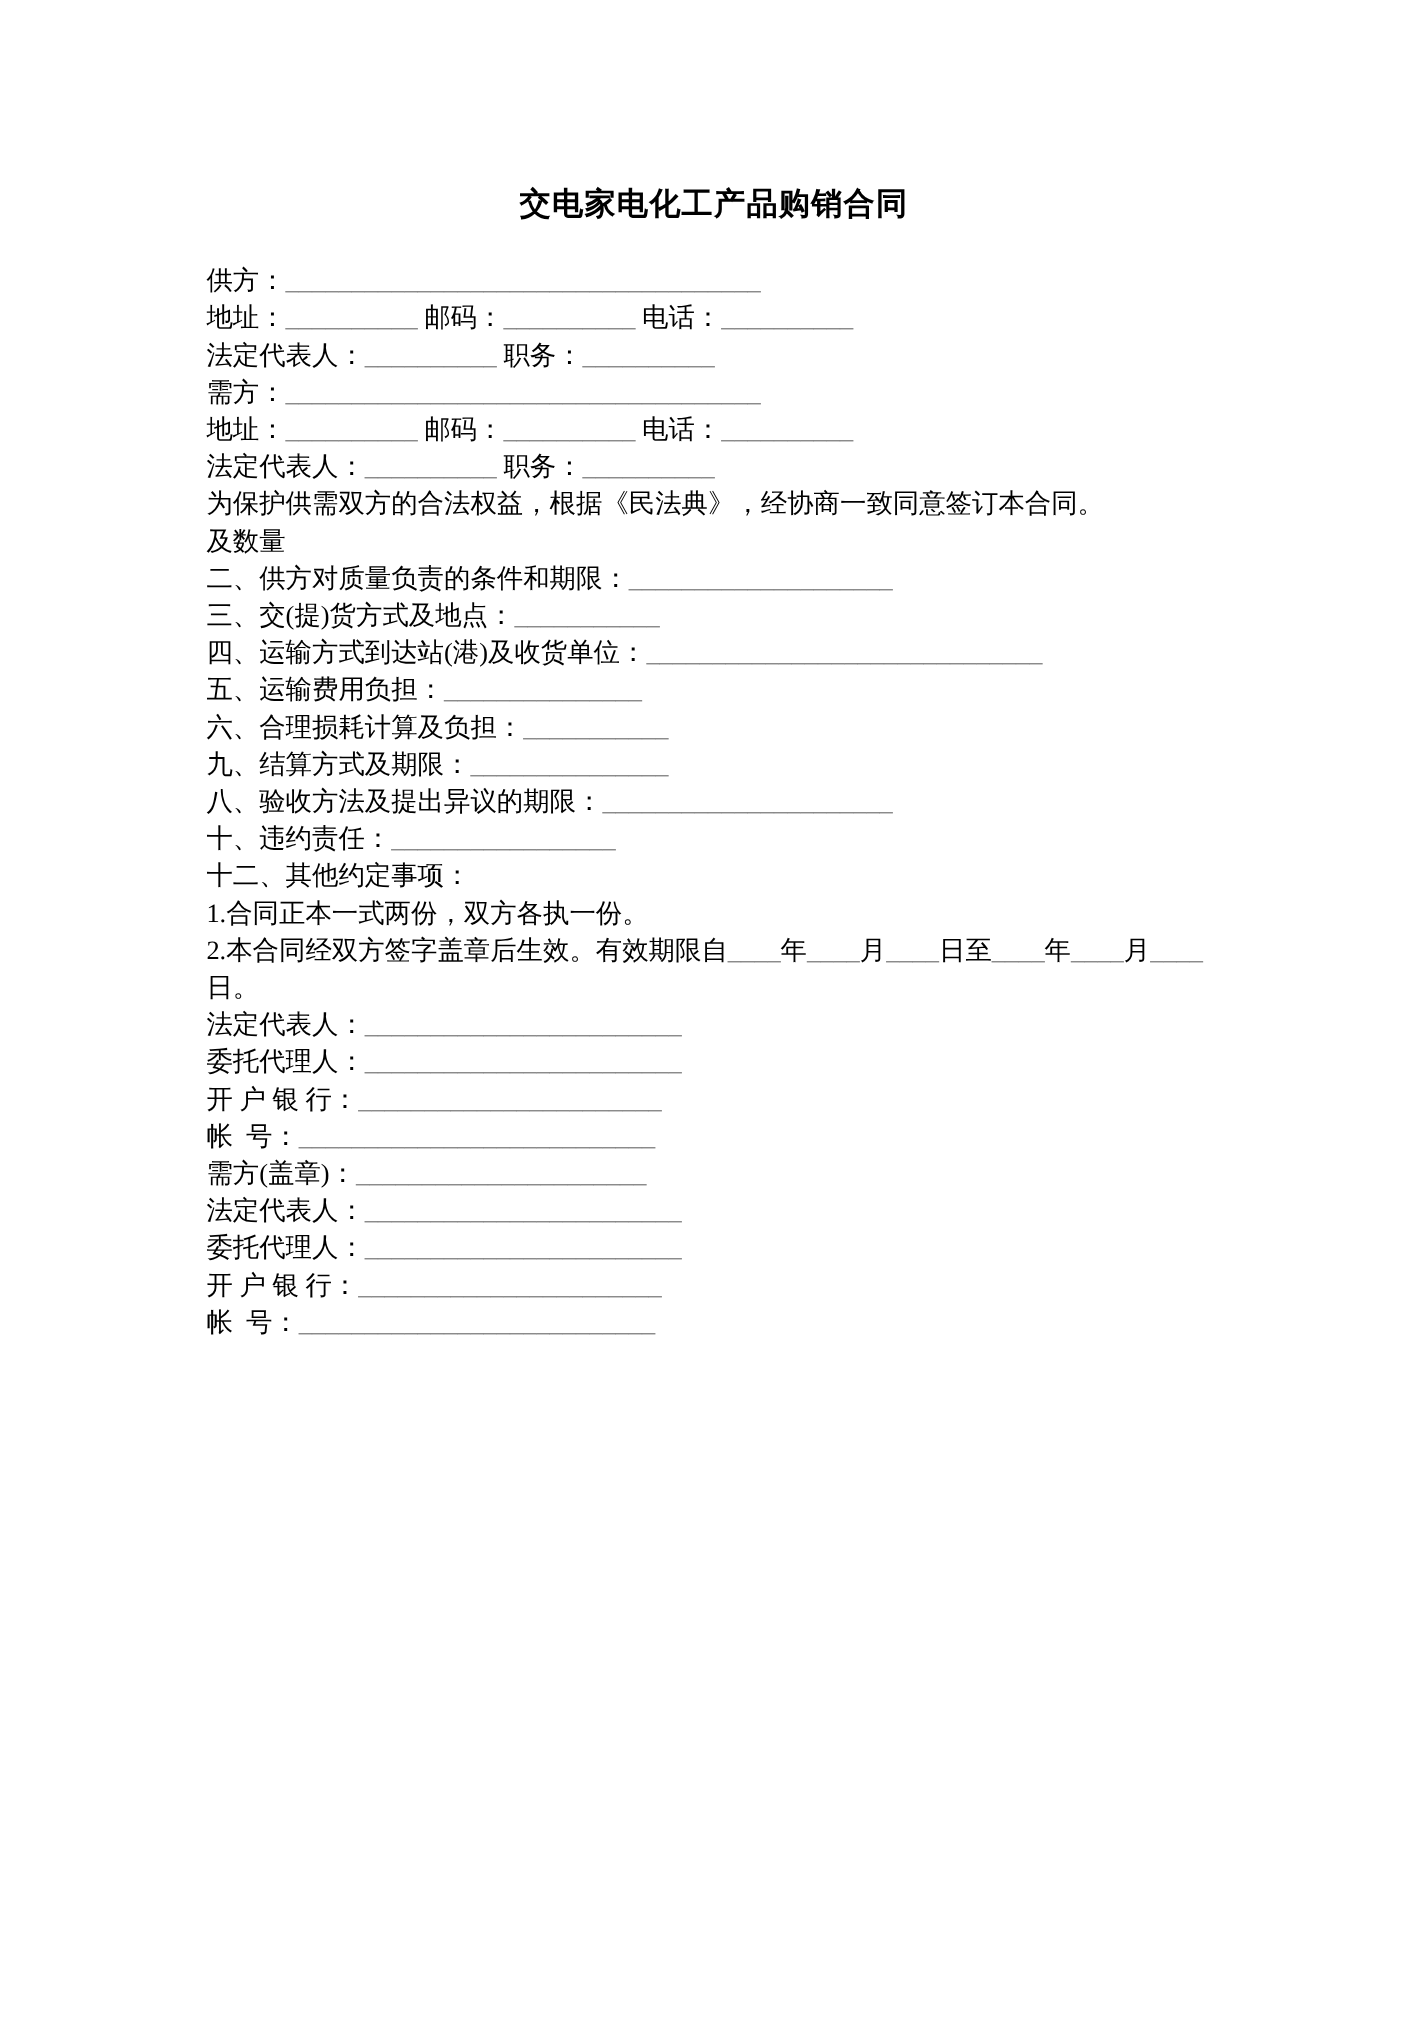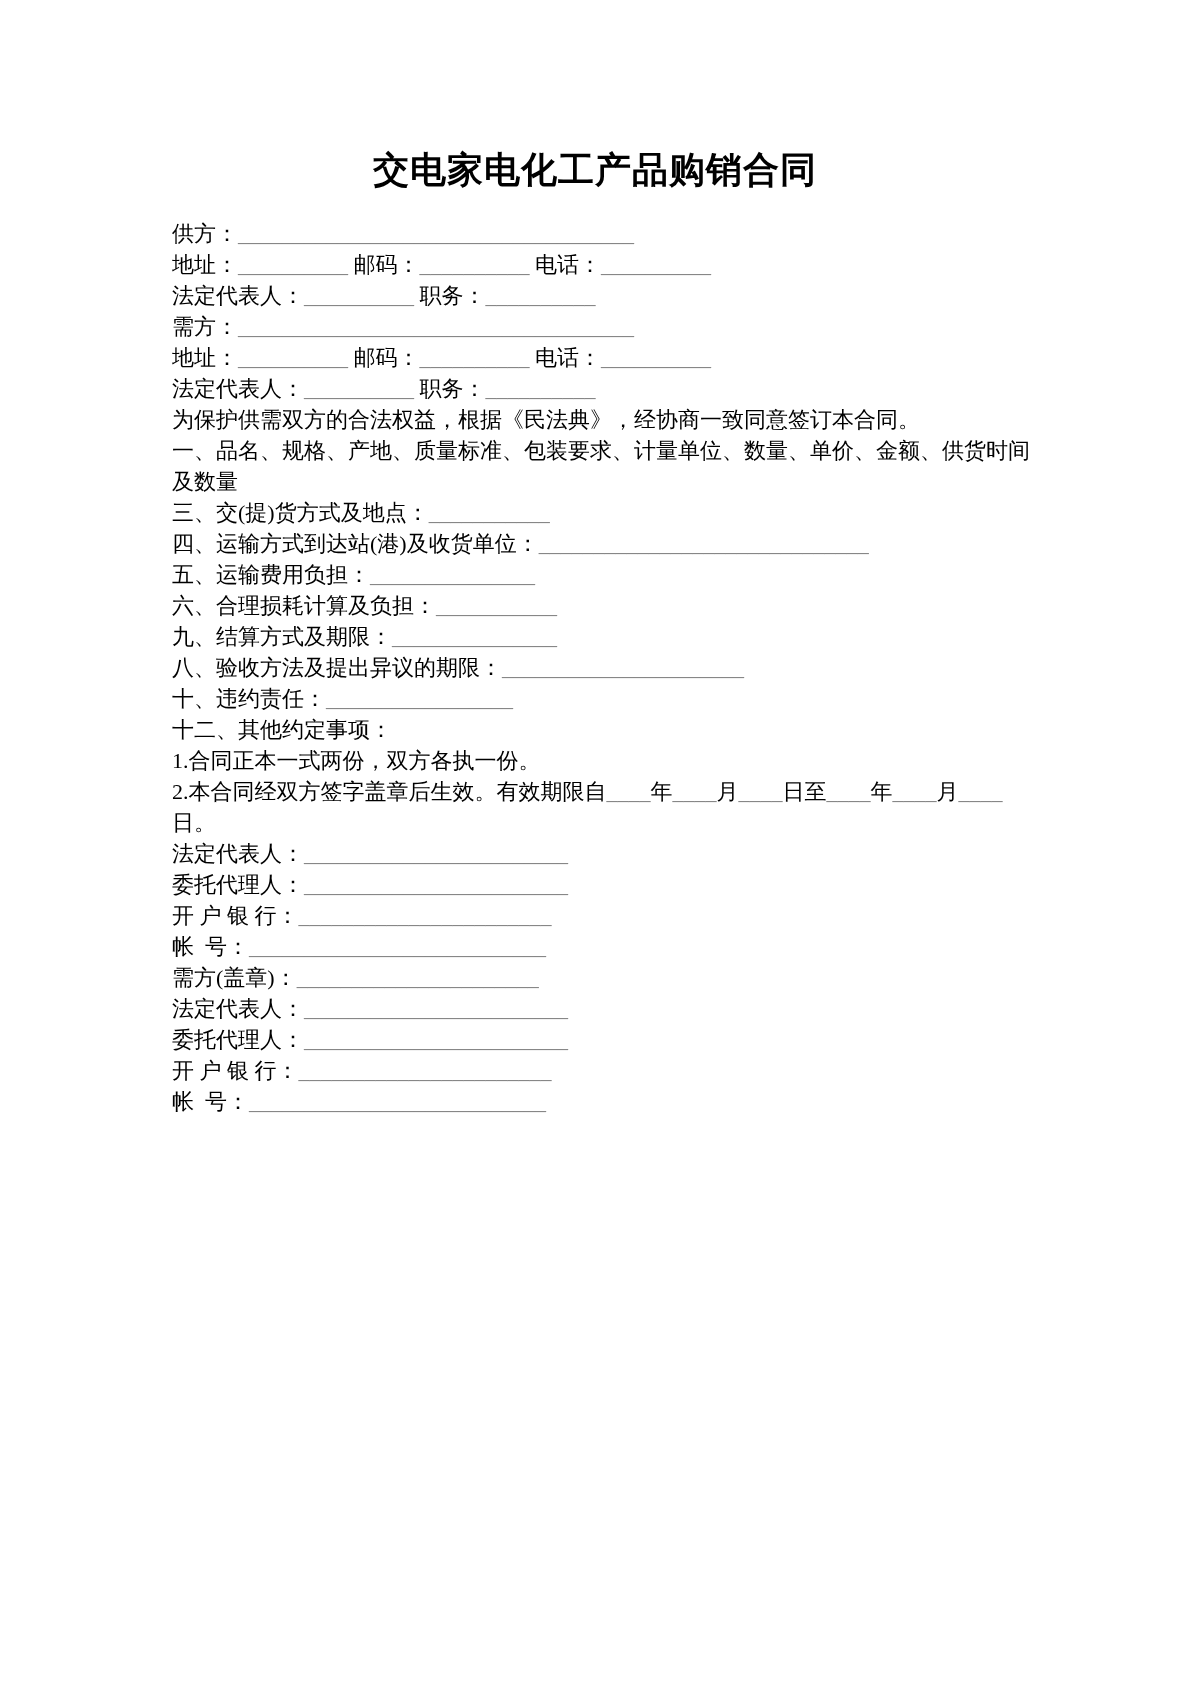--- a/index.html
+++ b/index.html
@@ -14,21 +14,21 @@
     background: #ffffff;
     box-sizing: border-box;
     padding: 148px 150px 0 172px;
     font-family: "Liberation Serif", "DejaVu Serif", serif;
     color: #000000;
     overflow: hidden;
   }
   .doc-title {
     margin: 0 22px 26px 0;
     text-align: center;
-    font-size: 36px;
+    font-size: 26px;
     line-height: 44px;
     font-weight: bold;
     letter-spacing: 1px;
     color: #000000;
   }
   .doc-body {
     width: 870px;
   }
   .doc-line {
     font-size: 22px;
@@ -50,22 +50,22 @@
 <div class="page">
   <h1 class="doc-title">交电家电化工产品购销合同</h1>
   <div class="doc-body">
       <div class="doc-line"><span class="text-seg">供方：</span><span class="blank">____________________________________</span></div>
       <div class="doc-line"><span class="text-seg">地址：</span><span class="blank">__________</span><span class="text-seg"> 邮码：</span><span class="blank">__________</span><span class="text-seg"> 电话：</span><span class="blank">__________</span></div>
       <div class="doc-line"><span class="text-seg">法定代表人：</span><span class="blank">__________</span><span class="text-seg"> 职务：</span><span class="blank">__________</span></div>
       <div class="doc-line"><span class="text-seg">需方：</span><span class="blank">____________________________________</span></div>
       <div class="doc-line"><span class="text-seg">地址：</span><span class="blank">__________</span><span class="text-seg"> 邮码：</span><span class="blank">__________</span><span class="text-seg"> 电话：</span><span class="blank">__________</span></div>
       <div class="doc-line"><span class="text-seg">法定代表人：</span><span class="blank">__________</span><span class="text-seg"> 职务：</span><span class="blank">__________</span></div>
       <div class="doc-line"><span class="text-seg">为保护供需双方的合法权益，根据《民法典》，经协商一致同意签订本合同。</span></div>
-      <div class="doc-line"><span class="text-seg">一、品名、规格、产地、质量标准、包装要求、计量单位、数量、单价、金额、供货时间</span></div>
       <div class="doc-line"><span class="text-seg">及数量</span></div>
+      <div class="doc-line"><span class="text-seg">二、供方对质量负责的条件和期限：</span><span class="blank">____________________</span></div>
       <div class="doc-line"><span class="text-seg">三、交(提)货方式及地点：</span><span class="blank">___________</span></div>
       <div class="doc-line"><span class="text-seg">四、运输方式到达站(港)及收货单位：</span><span class="blank">______________________________</span></div>
       <div class="doc-line"><span class="text-seg">五、运输费用负担：</span><span class="blank">_______________</span></div>
       <div class="doc-line"><span class="text-seg">六、合理损耗计算及负担：</span><span class="blank">___________</span></div>
       <div class="doc-line"><span class="text-seg">九、结算方式及期限：</span><span class="blank">_______________</span></div>
       <div class="doc-line"><span class="text-seg">八、验收方法及提出异议的期限：</span><span class="blank">______________________</span></div>
       <div class="doc-line"><span class="text-seg">十、违约责任：</span><span class="blank">_________________</span></div>
       <div class="doc-line"><span class="text-seg">十二、其他约定事项：</span></div>
       <div class="doc-line"><span class="text-seg">1.合同正本一式两份，双方各执一份。</span></div>
       <div class="doc-line"><span class="text-seg">2.本合同经双方签字盖章后生效。有效期限自</span><span class="blank">____</span><span class="text-seg">年</span><span class="blank">____</span><span class="text-seg">月</span><span class="blank">____</span><span class="text-seg">日至</span><span class="blank">____</span><span class="text-seg">年</span><span class="blank">____</span><span class="text-seg">月</span><span class="blank">____</span><span class="text-seg">日。</span></div>

